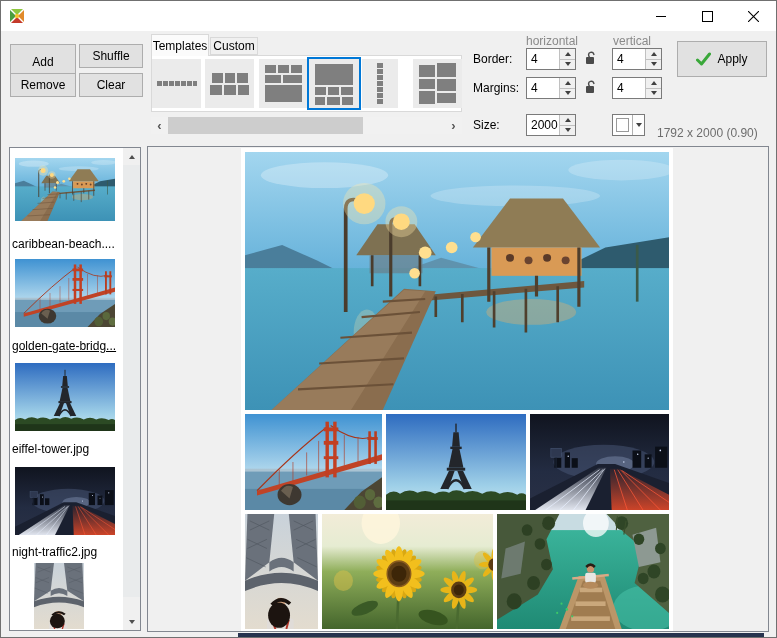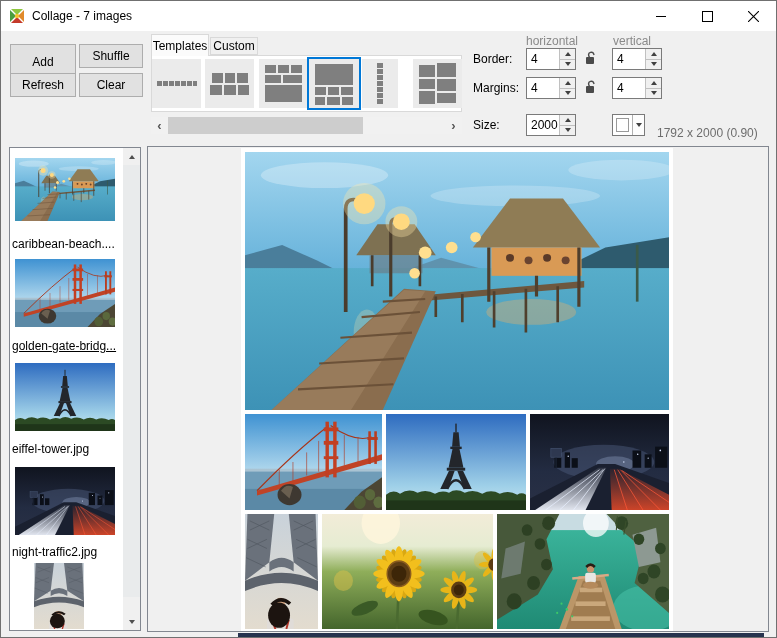--- a/index.html
+++ b/index.html
@@ -359,41 +359,40 @@
 <div id="window">
 
   <div class="titlebar">
     <svg class="app-icon" viewBox="0 0 16 16">
       <polygon points="1,2 7,8 1,14" fill="#4a9e3f"></polygon>
       <polygon points="15,2 9,8 15,14" fill="#e08a2a"></polygon>
       <polygon points="2,1 8,7 14,1" fill="#8ec63f"></polygon>
       <polygon points="2,15 8,9 14,15" fill="#c43a2a"></polygon>
       <circle cx="8" cy="8" r="2.2" fill="#f2c230"></circle>
     </svg>
-    <span class="title-text">Collage - 7 images</span>
     <div class="winbtn min">
       <svg width="11" height="11" viewBox="0 0 11 11">
           <line x1="0" y1="5.5" x2="10" y2="5.5" stroke="#000" stroke-width="1"></line>
         </svg>
     </div>
     <div class="winbtn max">
       <svg width="11" height="11" viewBox="0 0 11 11">
           <rect x="0.5" y="0.5" width="10" height="10" fill="none" stroke="#000" stroke-width="1"></rect>
         </svg>
     </div>
     <div class="winbtn close">
       <svg width="11" height="11" viewBox="0 0 11 11">
           <path d="M0,0 L11,11 M11,0 L0,11" stroke="#000" stroke-width="1.1"></path>
         </svg>
     </div>
   </div>
 
   <button class="btn" style="left:9px;top:43px;width:66px;height:36px;">Add</button>
   <button class="btn" style="left:78px;top:43px;width:64px;height:24px;">Shuffle</button>
-  <button class="btn" style="left:9px;top:72px;width:66px;height:24px;">Refresh</button>
+  <button class="btn" style="left:9px;top:72px;width:66px;height:24px;">Remove</button>
   <button class="btn" style="left:78px;top:72px;width:64px;height:24px;">Clear</button>
 
   <div class="tab active">Templates</div>
   <div class="tab inactive">Custom</div>
   <div class="tmpl-panel"></div>
 
   <div class="tmpl" style="left:151px;width:49px;">
     <div class="blk" style="left:5px;top:22px;width:5px;height:5px;"></div>
       <div class="blk" style="left:11px;top:22px;width:5px;height:5px;"></div>
     <div class="blk" style="left:17px;top:22px;width:5px;height:5px;"></div>
@@ -524,20 +523,26 @@
   </div>
   <div class="colorcombo">
     <div class="swatch-area">
         <div class="swatch" style="background: rgb(255, 255, 255);"></div>
       </div>
     <div class="combo-arrow">
         <div class="tri-dn"></div>
       </div>
   </div>
 
+  <button class="btn" style="left:676px;top:40px;width:90px;height:36px;gap:6px;">
+    <svg width="15" height="14" viewBox="0 0 15 14">
+      <path d="M1.5,8 L5.5,12 L13.5,2" stroke="#3aa83a" stroke-width="3" fill="none" stroke-linecap="round" stroke-linejoin="round"></path>
+    </svg>
+    <span>Apply</span>
+  </button>
   <div class="result-size">1792 x 2000 (0.90)</div>
 
   <div class="sidebar">
     <div class="thumb" style="left:5px;top:10px;width:100px;height:63px;">
       <svg viewBox="0 0 160 100" preserveAspectRatio="none">
           <use href="#p-pier"></use>
         </svg>
     </div>
     <div class="caption" style="top:89px;">caribbean-beach....</div>
 

